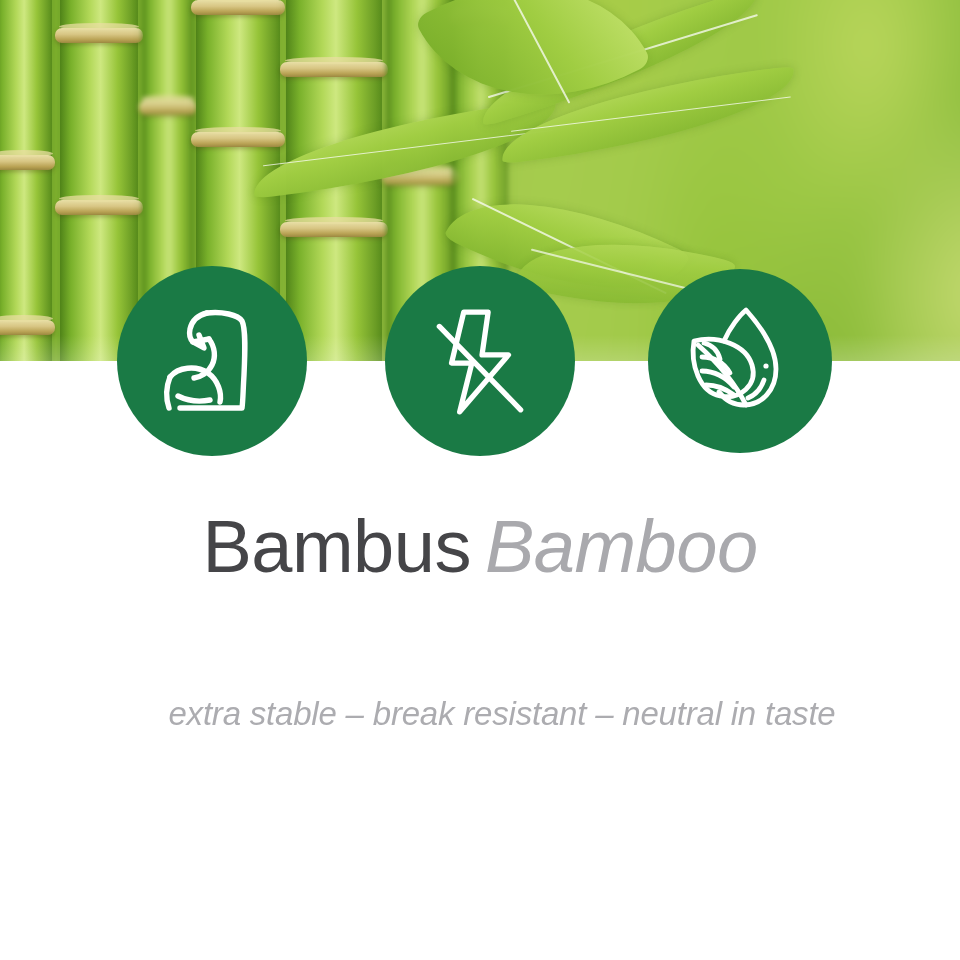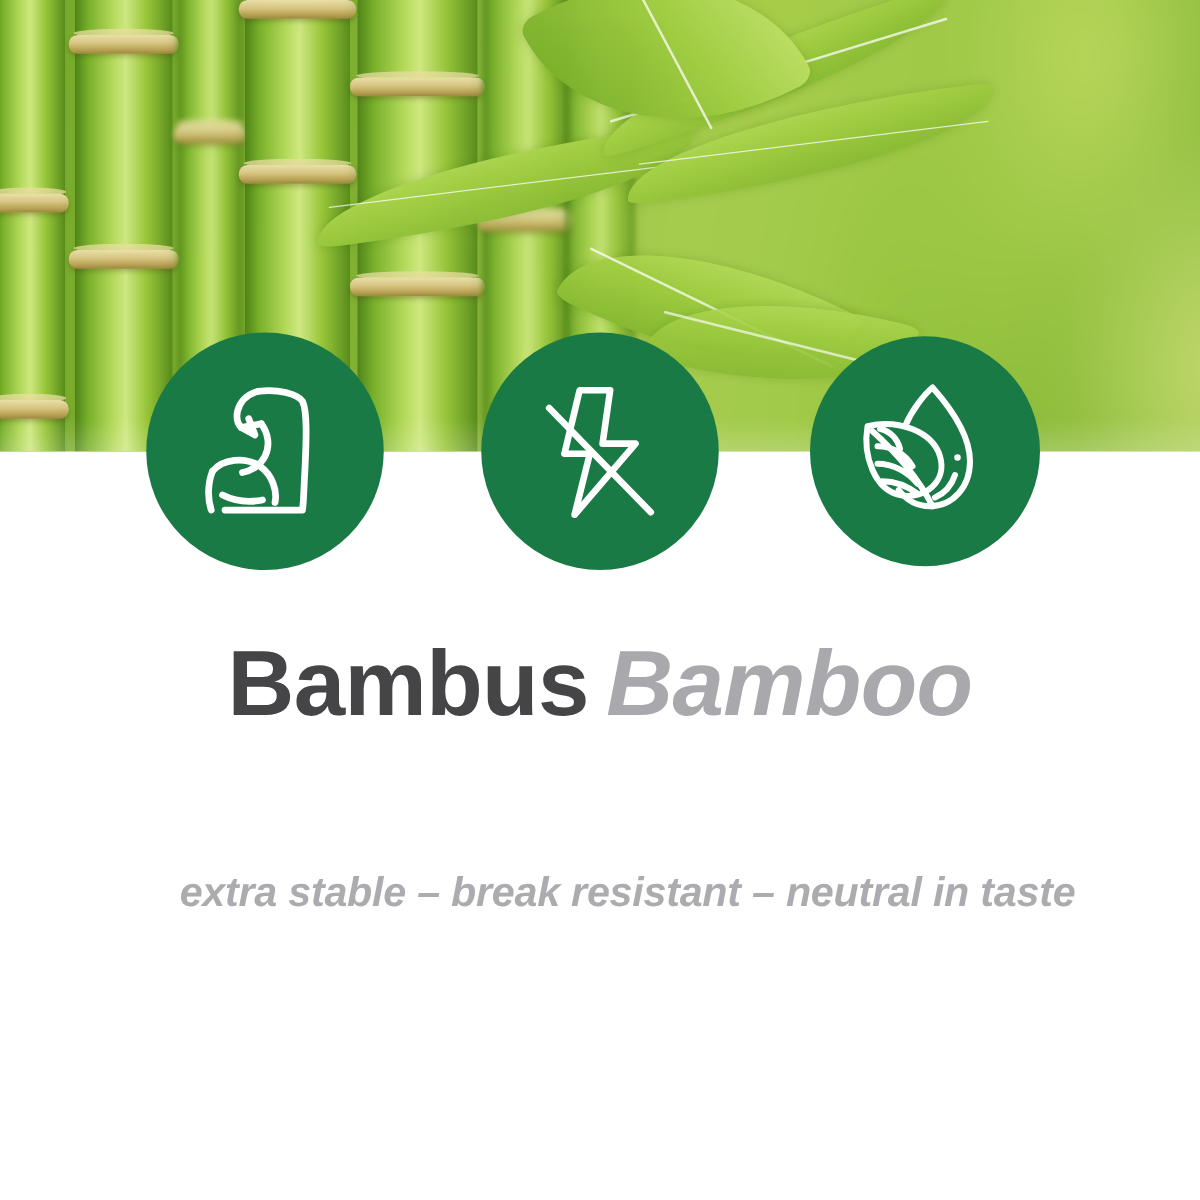--- a/index.html
+++ b/index.html
@@ -139,21 +139,21 @@
 
   
   .title {
     position: absolute;
     left: 0;
     right: 0;
     top: 498.5px;
     text-align: center;
     font-size: 74px;
     line-height: 96px;
-    font-weight: 700;
+    font-weight: 400;
     letter-spacing: -0.5px;
     white-space: nowrap;
   }
   .title .de { color: #454548; }
   .title .en {
     color: #a9a9ad;
     font-style: italic;
     margin-left: 14px;
   }
 
@@ -169,21 +169,21 @@
     font-size: 35px;
     line-height: 48px;
     font-weight: 700;
     color: #3c3c3f;
     letter-spacing: -0.2px;
   }
   .claim-en {
     top: 690px;
     font-size: 33px;
     line-height: 48px;
-    font-weight: 700;
+    font-weight: 400;
     font-style: italic;
     color: #acacb0;
     letter-spacing: -0.2px;
     padding-left: 44px;
   }
 </style>
 </head>
 <body>
 
 <div class="stage">

